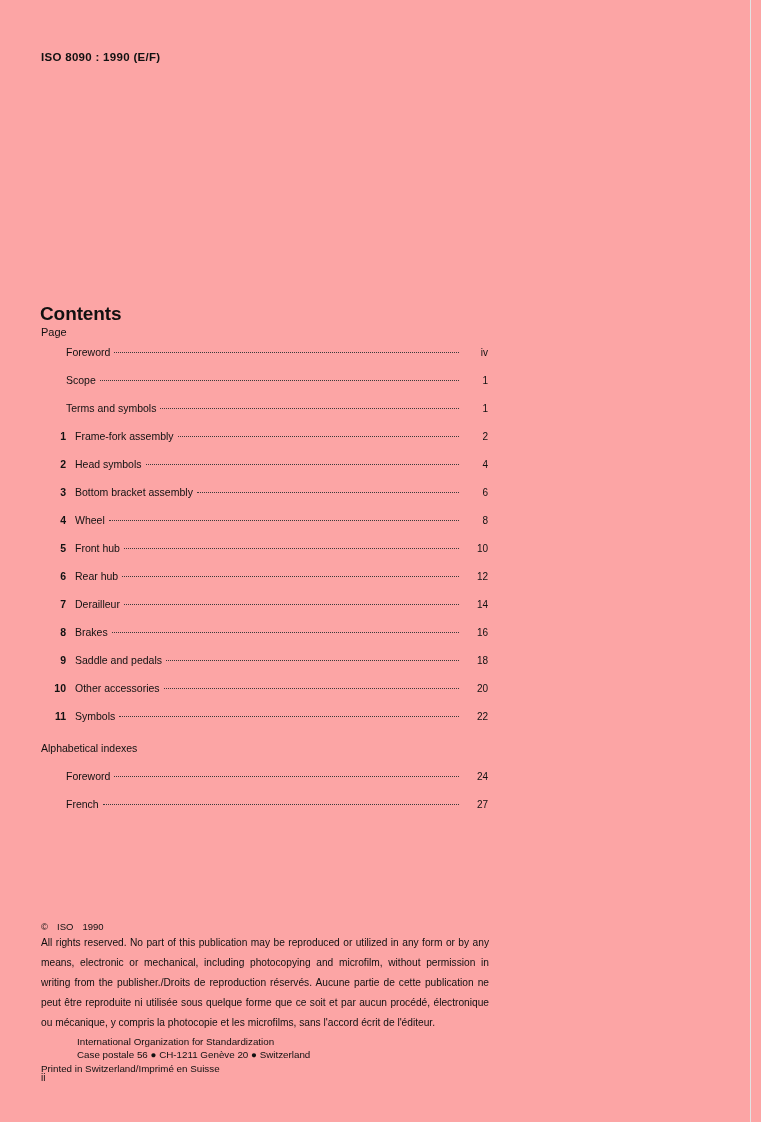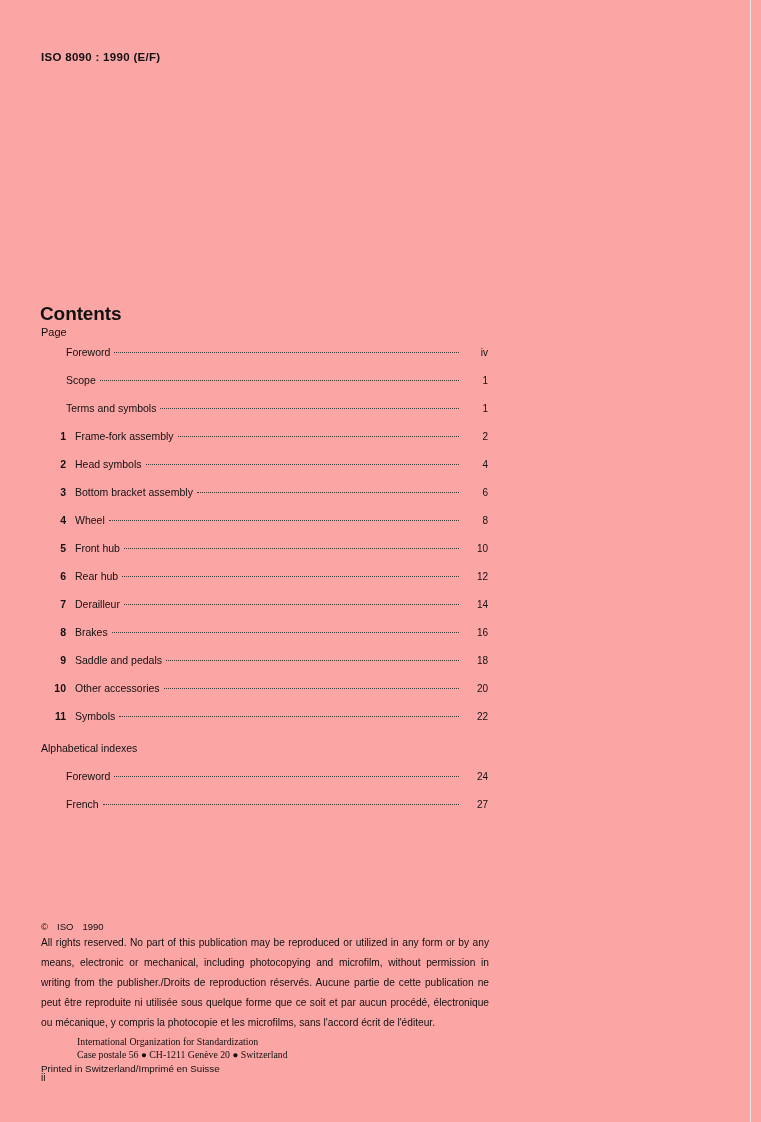--- a/index.html
+++ b/index.html
@@ -135,21 +135,20 @@
     line-height: 20px;
     text-align: justify;
     width: 448px;
   }
 
   .address {
     margin-top: 3px;
     padding-left: 36px;
     font-size: 9.8px;
     line-height: 12.6px;
-    font-family: Liberation Serif, serif;
   }
 
   .printed {
     margin-top: 2px;
     font-size: 9.8px;
   }
 
   .folio {
     position: absolute;
     left: 41px;

